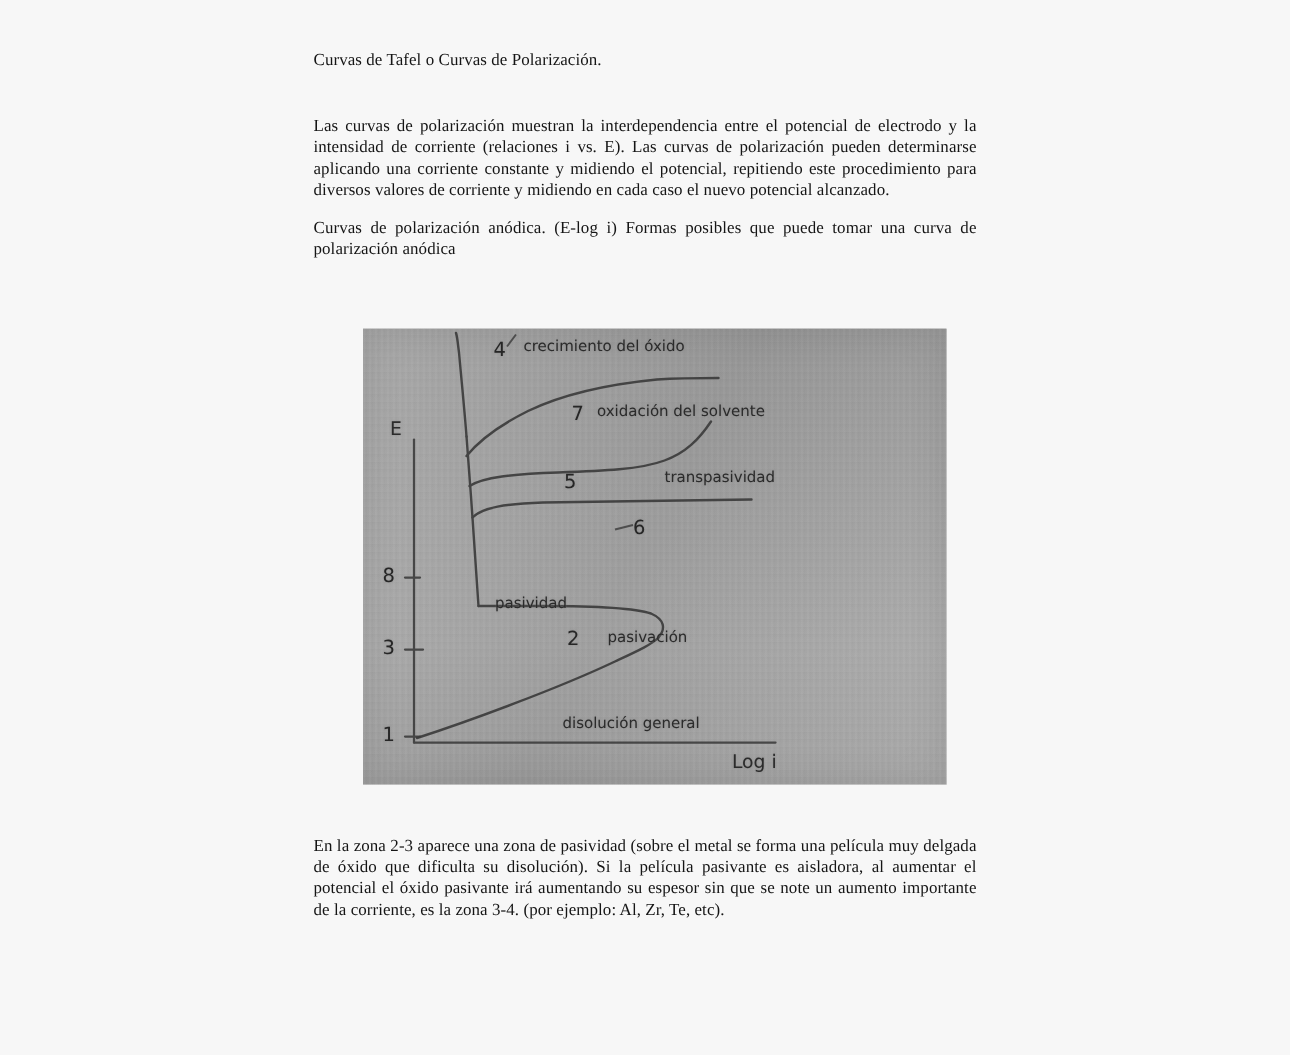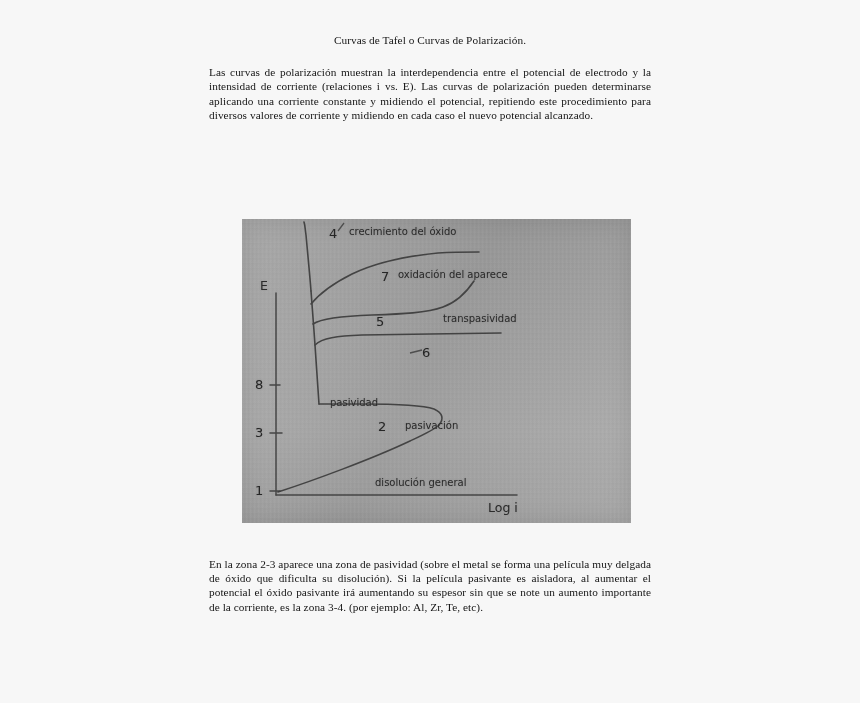--- a/index.html
+++ b/index.html
@@ -28,22 +28,22 @@
   }
   .para {
     font-size: 11.3px;
     line-height: 14.2px;
     text-align: justify;
     margin: 0 0 11px 0;
     color: #151515;
     letter-spacing: 0.05px;
   }
   .para.heading {
-    text-align: center;
-    margin-bottom: 18px;
+    text-align: left;
+    margin-bottom: 30px;
   }
   
   .figure-wrap {
     position: absolute;
     left: 242px;
     top: 219px;
     width: 389px;
     height: 304px;
   }
   .figure {
@@ -94,20 +94,21 @@
   }
 </style>
 </head>
 <body>
 
 <div class="page">
 
   <div class="doc-body">
     <p class="para heading">Curvas de Tafel o Curvas de Polarización.</p>
     <p class="para">Las curvas de polarización muestran la interdependencia entre el potencial de electrodo y la intensidad de corriente (relaciones i vs. E). Las curvas de polarización pueden determinarse aplicando una corriente constante y midiendo el potencial, repitiendo este procedimiento para diversos valores de corriente y midiendo en cada caso el nuevo potencial alcanzado.</p>
+    <p class="para">Curvas de polarización anódica. (E-log i) Formas posibles que puede tomar una curva de polarización anódica</p>
   </div>
 
   <div class="figure-wrap">
     <div class="figure">
       <div class="grain"></div>
 
       <svg class="fig-svg" viewBox="0 0 389 304">
         <g stroke="#3a3a3a" stroke-width="1.5" fill="none" stroke-linecap="round" stroke-linejoin="round" opacity="0.88">
 
           <line x1="34" y1="74" x2="34" y2="276"></line>
@@ -149,21 +150,21 @@
       <div class="fig-num" style="left:13px; top:206px;">3</div>
       <div class="fig-num" style="left:13px; top:264px;">1</div>
 
       <div class="fig-num" style="left:87px; top:7px;">4</div>
       <div class="fig-num" style="left:139px; top:50px;">7</div>
       <div class="fig-num" style="left:134px; top:95px;">5</div>
       <div class="fig-num" style="left:180px; top:126px;">6</div>
       <div class="fig-num" style="left:136px; top:200px;">2</div>
 
       <div class="fig-label" style="left:107px; top:7px;">crecimiento del óxido</div>
-      <div class="fig-label" style="left:156px; top:50px;">oxidación del aparece</div>
+      <div class="fig-label" style="left:156px; top:50px;">oxidación del solvente</div>
       <div class="fig-label" style="left:201px; top:94px;">transpasividad</div>
       <div class="fig-label" style="left:88px; top:178px;">pasividad</div>
       <div class="fig-label" style="left:163px; top:201px;">pasivación</div>
       <div class="fig-label" style="left:133px; top:258px;">disolución general</div>
     </div>
   </div>
 
   <div class="doc-body" style="top:557px;">
     <p class="para">En la zona 2-3 aparece una zona de pasividad (sobre el metal se forma una película muy delgada de óxido que dificulta su disolución). Si la película pasivante es aisladora, al aumentar el potencial el óxido pasivante irá aumentando su espesor sin que se note un aumento importante de la corriente, es la zona 3-4. (por ejemplo: Al, Zr, Te, etc).</p>
   </div>

